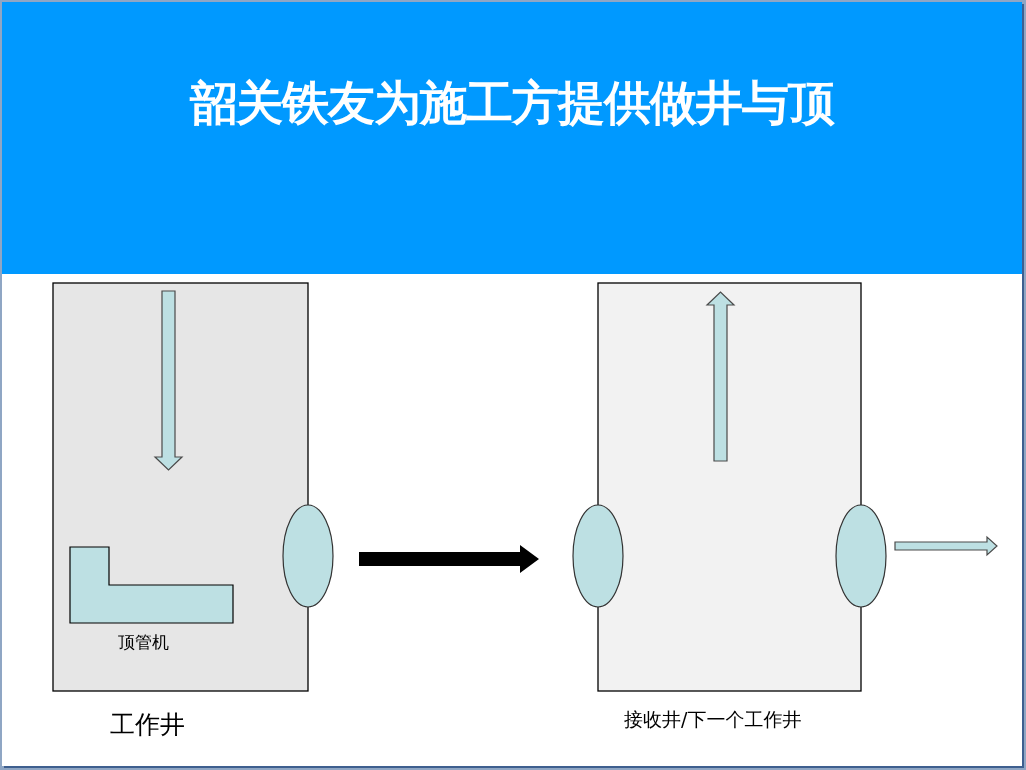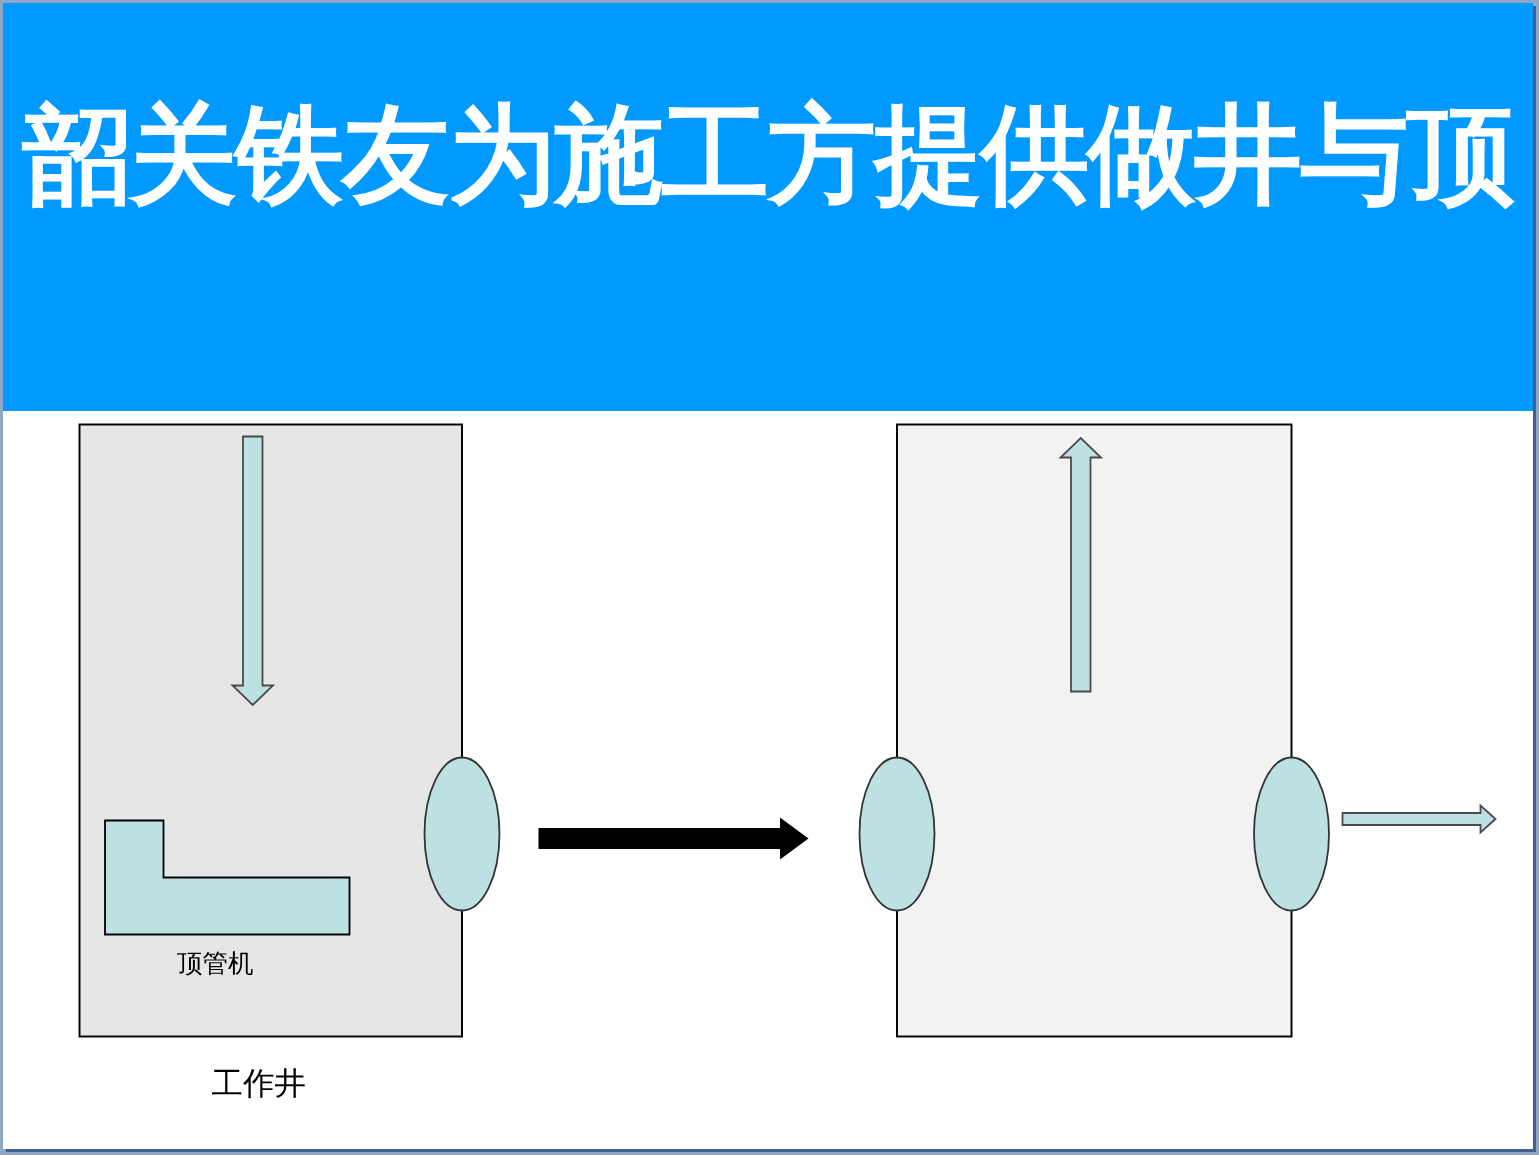--- a/index.html
+++ b/index.html
@@ -15,21 +15,21 @@
     box-shadow: 2px 2px 0 #3e5f8f;
   }
   .banner {
     position: absolute; left: 0; top: 0; width: 1020px; height: 272px;
     background: #0099ff;
   }
   .title {
     position: absolute; left: 0; top: 60px; width: 1020px;
     color: #fff; text-align: center;
     font-family: "DejaVu Sans", sans-serif; font-weight: bold;
-    font-size: 72px; line-height: 82px; letter-spacing: -1px;
+    font-size: 47px; line-height: 82px; letter-spacing: -1px;
   }
   .diagram { position: absolute; left: 0; top: 0; width: 1020px; height: 764px; }
   .label {
     position: absolute; color: #000; white-space: nowrap;
     font-family: "DejaVu Sans", sans-serif;
   }
 </style>
 </head>
 <body>
 
@@ -56,14 +56,15 @@
 
     <polygon points="712,459 725,459 725,303 732,303 718.5,290 705,303 712,303" fill="#bde0e3" stroke="#4a4a4a" stroke-width="1.2"></polygon>
 
     <ellipse cx="596" cy="554" rx="25" ry="51" fill="#bde0e3" stroke="#333" stroke-width="1.2"></ellipse>
     <ellipse cx="859" cy="554" rx="25" ry="51" fill="#bde0e3" stroke="#333" stroke-width="1.2"></ellipse>
 
     <polygon points="893,540 985,540 985,535 995,544 985,553 985,548 893,548" fill="#bde0e3" stroke="#4a4a4a" stroke-width="1.2"></polygon>
   </svg>
 
   <div class="label" style="left:116px; top:629px; font-size:17px;text-align:right;">顶管机</div>
-  <div class="label" style="left:139px; top:706px; font-size:21px;text-align:right;">工作井</div>
+  <div class="label" style="left:108px; top:706px; font-size:25px;text-align:right;">工作井</div>
+  <div class="label" style="left:622px; top:705px; font-size:19px;">接收井/下一个工作井</div>
 </div>
 
 </body></html>

